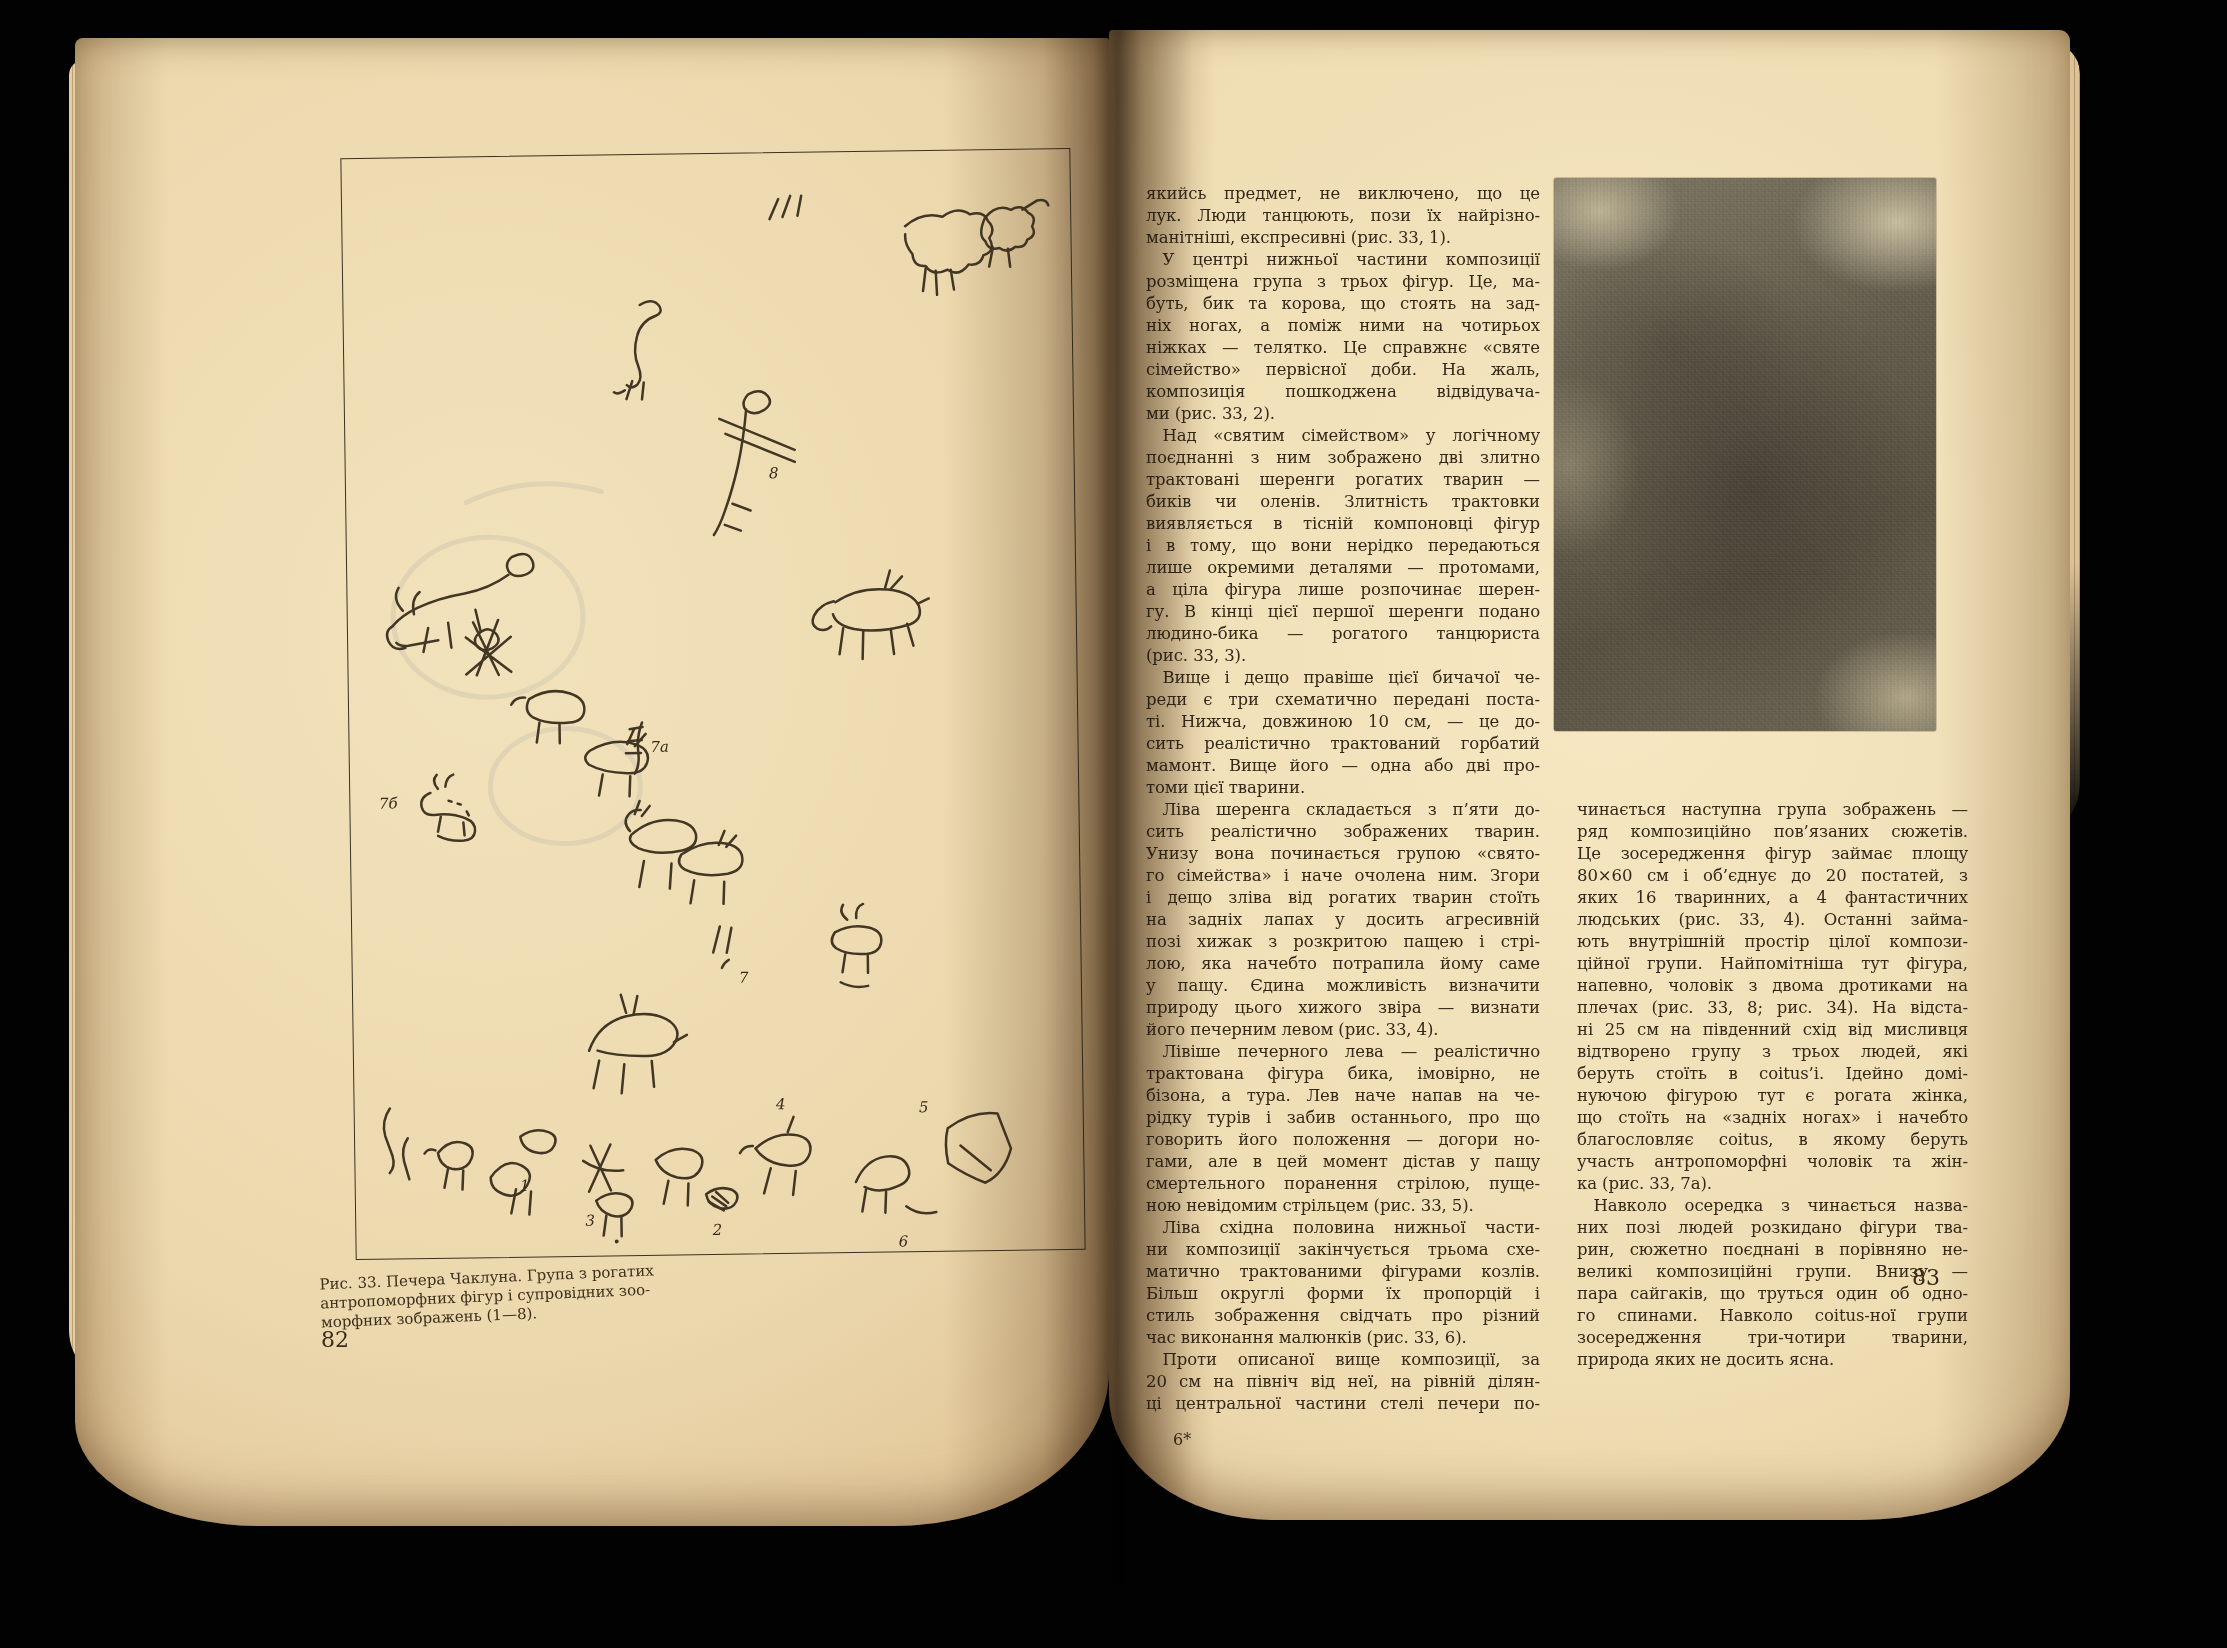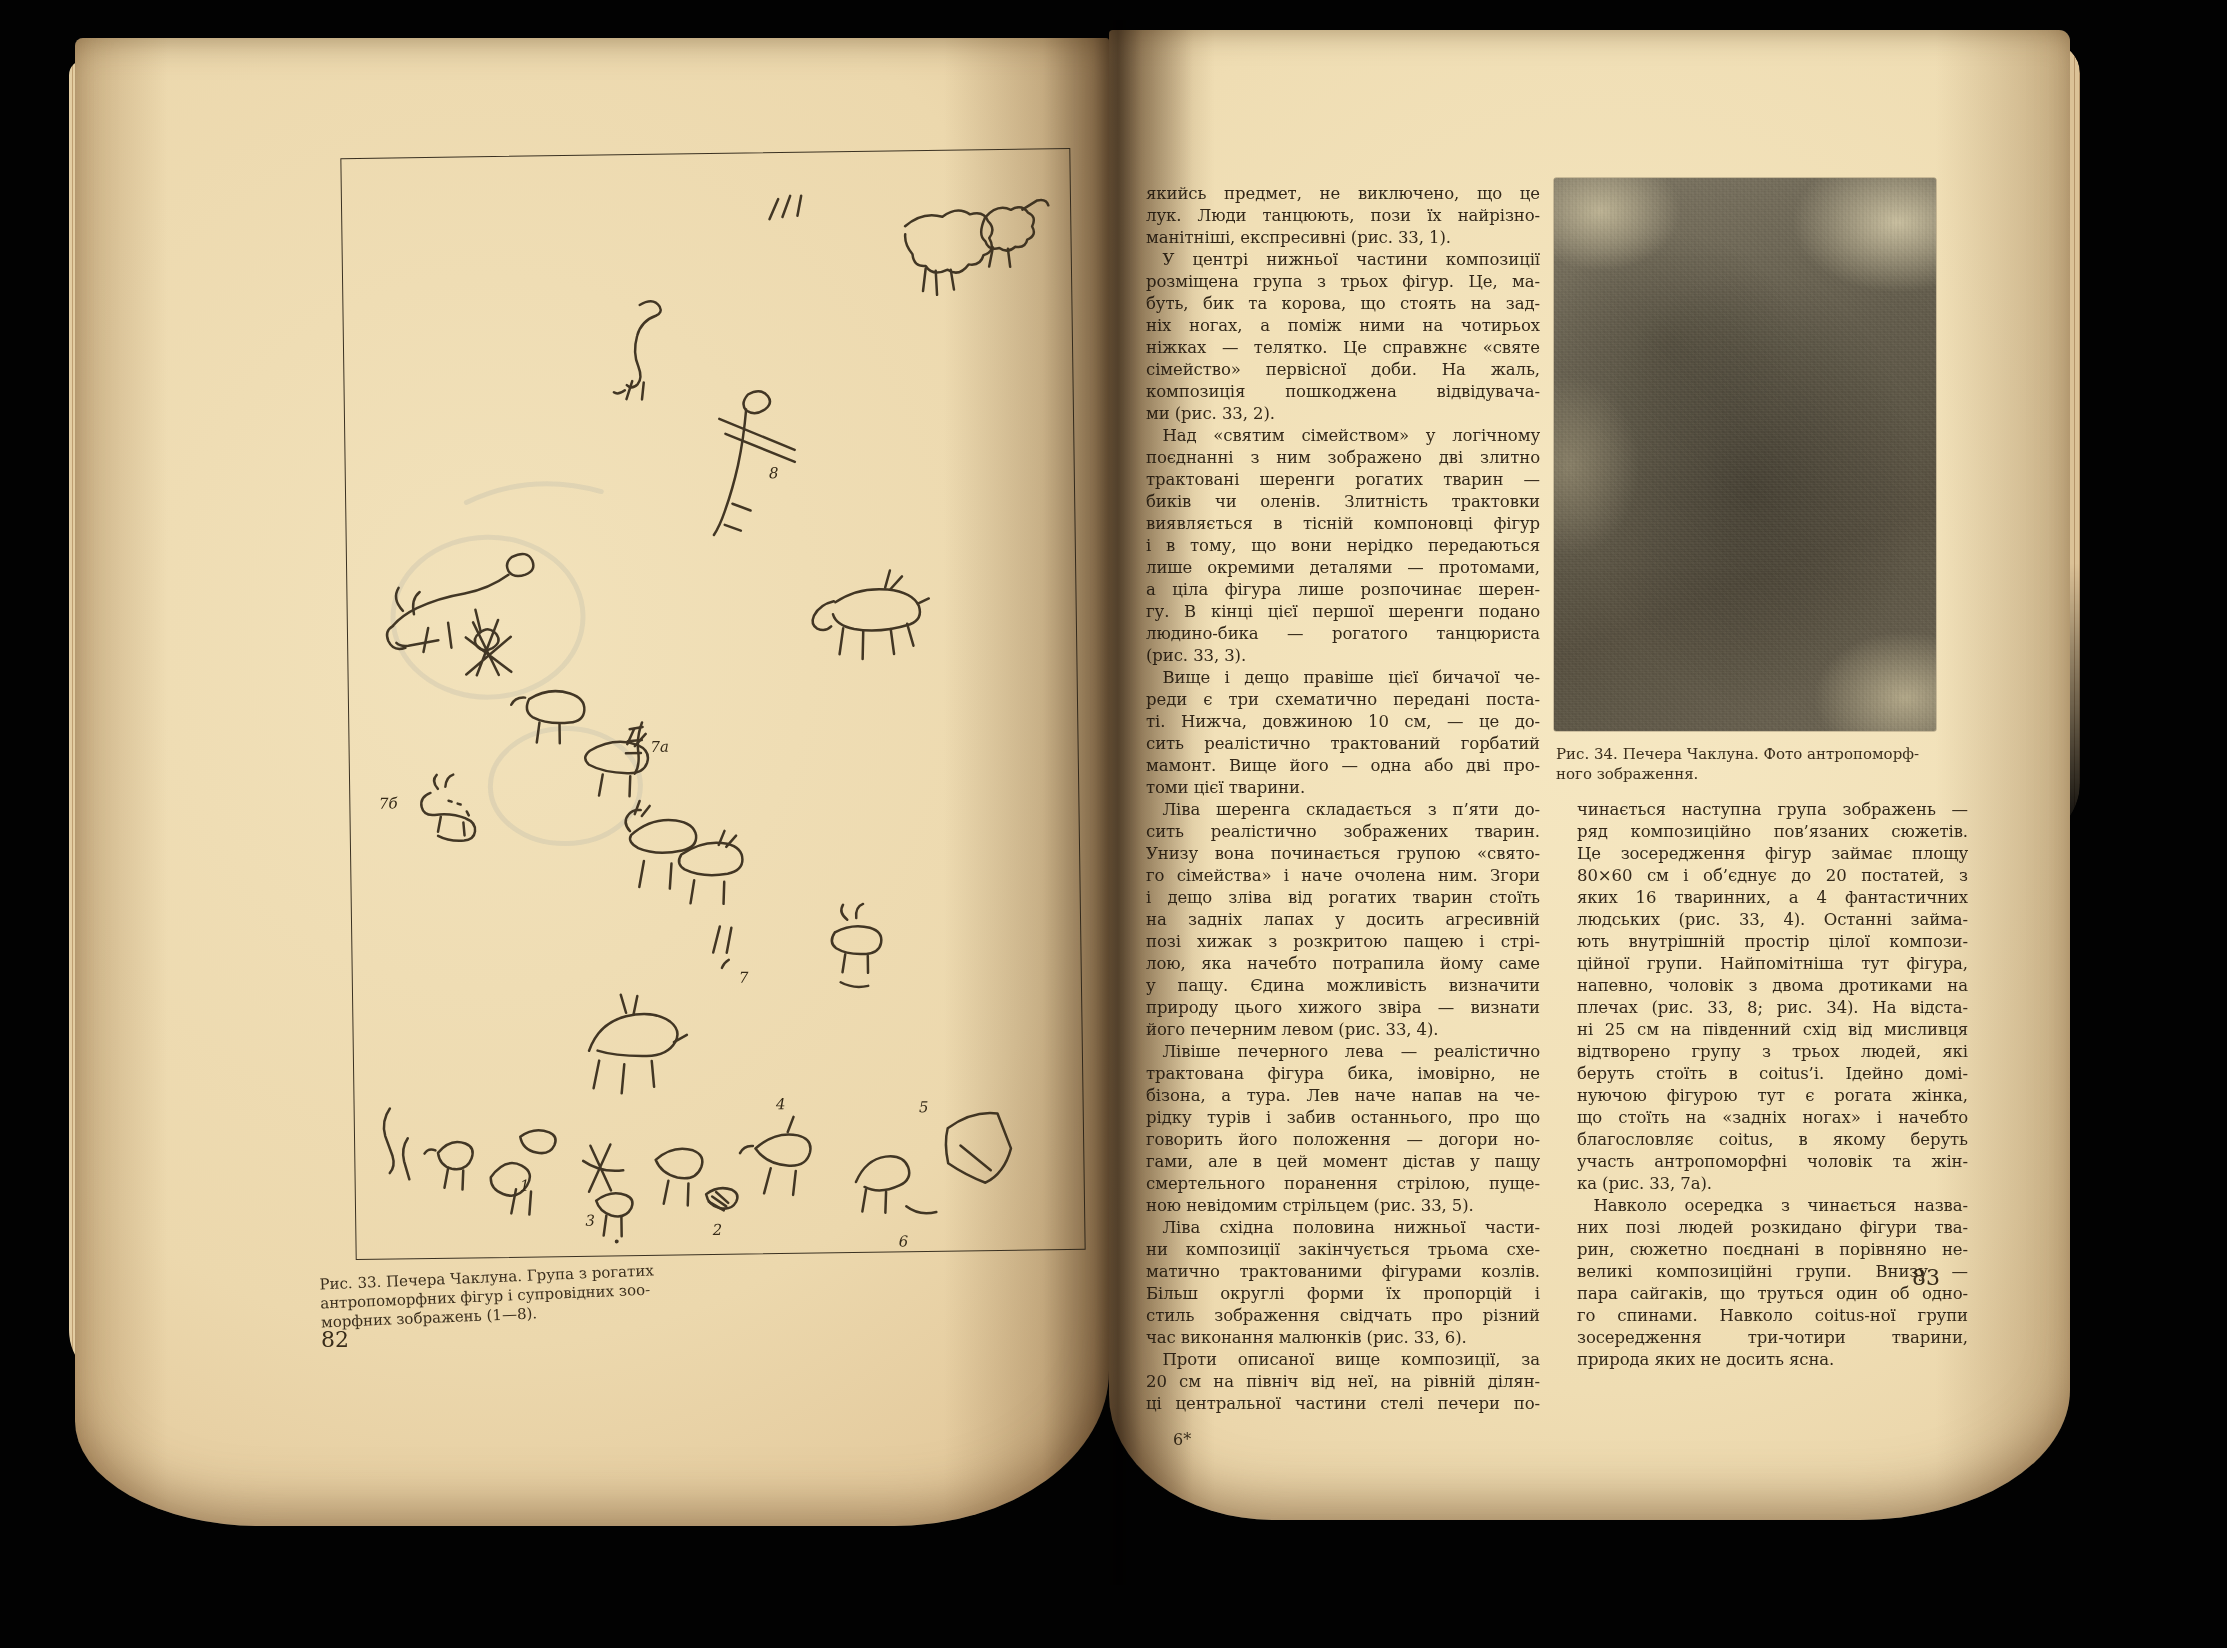--- a/index.html
+++ b/index.html
@@ -241,24 +241,20 @@
         <div class="bline">20 см на північ від неї, на рівній ділян-</div>
         <div class="bline">ці центральної частини стелі печери по-</div>
       </div>
 
     <div class="footnote" style="left:64px;top:1400px;">6*</div>
 
     <div class="photo">
       <div class="grain"></div>
     </div>
 
-    <div class="caption" style="left:447px;top:714px;width:390px;line-height:20px;">
-        <div class="bline">Рис. 34. Печера Чаклуна. Фото антропоморф-</div>
-        <div class="bline">ного зображення.</div>
-      </div>
 
     <div class="tcol" style="left:468px;top:769px;width:391px;">
         <div class="bline">чинається наступна група зображень —</div>
         <div class="bline">ряд композиційно пов’язаних сюжетів.</div>
         <div class="bline">Це зосередження фігур займає площу</div>
         <div class="bline">80×60 см і об’єднує до 20 постатей, з</div>
         <div class="bline">яких 16 тваринних, а 4 фантастичних</div>
         <div class="bline">людських (рис. 33, 4). Останні займа-</div>
         <div class="bline">ють внутрішній простір цілої компози-</div>
         <div class="bline">ційної групи. Найпомітніша тут фігура,</div>

